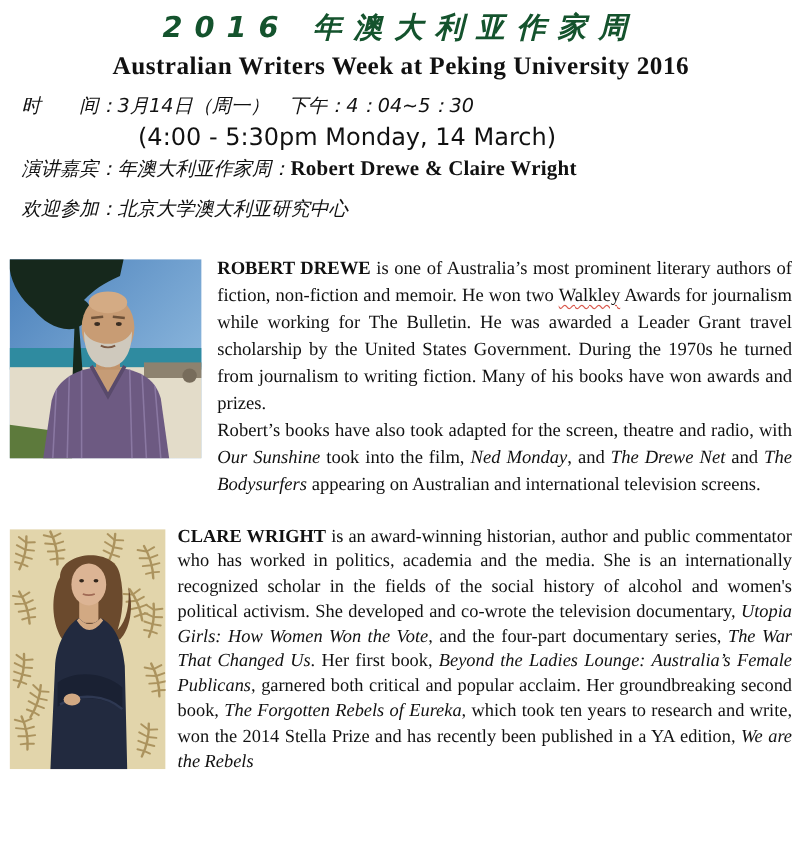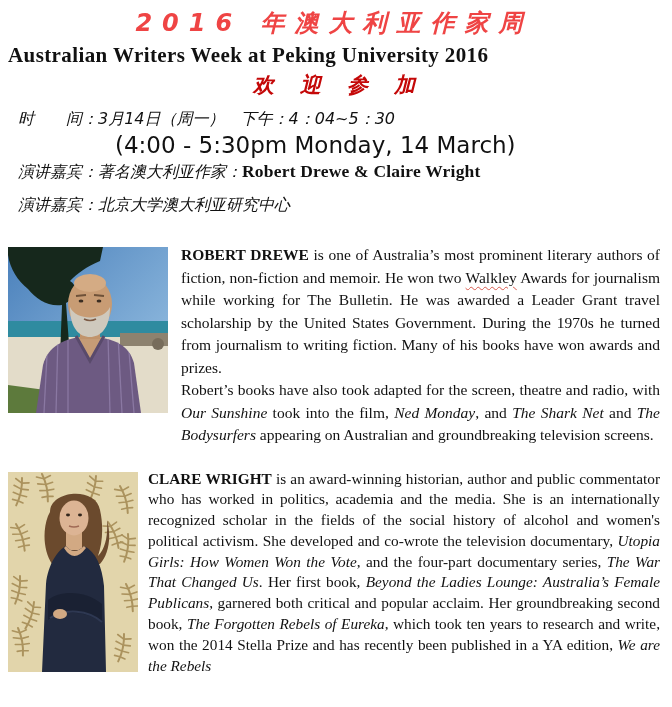--- a/index.html
+++ b/index.html
@@ -5,42 +5,42 @@
   html,body{margin:0;padding:0;background:#ffffff;}
   body{
     width:672px;height:707px;overflow:hidden;
     font-family:"Liberation Serif","DejaVu Serif",serif;
     color:#111;
   }
   .page{box-sizing:border-box;width:672px;height:707px;padding:5px 12px 0 8px;}
 
   
   .title-cn{
-    margin:2px 0 0;text-align:center;color:#ef4444;
+    margin:2px 0 0;text-align:center;color:#14532d;
     font-family:"DejaVu Sans",sans-serif;font-style:italic;font-weight:bold;
     font-size:24px;letter-spacing:10px;line-height:32px;white-space:nowrap;
   }
   .title-en{
-    margin:3px 0 0;font-weight:bold;
+    margin:3px 0 0;text-align:center;font-weight:bold;
     font-size:21px;line-height:26px;letter-spacing:0.4px;
   }
   .welcome-cn{
     margin:4px 0 0;text-align:center;color:#c40808;
     font-family:"DejaVu Sans",sans-serif;font-style:italic;font-weight:bold;
     font-size:21px;letter-spacing:26px;text-indent:26px;line-height:27px;
   }
 
   
   .details{margin:7px 0 0 10px;}
   .row-cn{
     margin:0;font-family:"DejaVu Sans",sans-serif;font-style:italic;
     font-size:16px;line-height:25px;white-space:nowrap;
   }
   .row-en{
-    margin:1px 0 1px 97px;font-size:23px;line-height:26px;white-space:nowrap;
+    margin:1px 0 1px 97px;font-size:20px;line-height:26px;white-space:nowrap;
     font-style:normal;
   }
   .speakers-names{
     font-family:"Liberation Serif","DejaVu Serif",serif;font-style:normal;
     font-weight:bold;font-size:17.5px;letter-spacing:0.2px;
   }
   .row-host{margin-top:8px;}
 
   
   .bio{ text-align:justify; }
@@ -55,28 +55,27 @@
   .sp{ text-decoration:underline wavy #d95a4e; text-decoration-thickness:1px; text-underline-offset:3px; }
 </style>
 </head>
 <body>
 
 <div class="page">
 
   <div>
     <p class="title-cn">2016 年澳大利亚作家周</p>
     <p class="title-en">Australian Writers Week at Peking University 2016</p>
-    <p class="welcome-cn">欢迎参加</p>
   </div>
 
   <div class="details">
     <p class="row-cn">时　　间：3月14日（周一）　下午：4：04~5：30</p>
     <p class="row-cn row-en">(4:00 - 5:30pm Monday, 14 March)</p>
-    <p class="row-cn"><span>演讲嘉宾：著名澳大利亚作家：</span><span class="speakers-names">Robert Drewe &amp; Claire Wright</span></p>
-    <p class="row-cn row-host">演讲嘉宾：北京大学澳大利亚研究中心</p>
+    <p class="row-cn"><span>演讲嘉宾：年澳大利亚作家周：</span><span class="speakers-names">Robert Drewe &amp; Claire Wright</span></p>
+    <p class="row-cn row-host">欢迎参加：北京大学澳大利亚研究中心</p>
   </div>
 
   <div class="bio bio-robert">
     <svg class="photo photo-robert" viewBox="0 0 160 166" preserveAspectRatio="none" xmlns="http://www.w3.org/2000/svg">
       <defs>
         <linearGradient id="skyg" x1="0" y1="0" x2="1" y2="1">
           <stop offset="0" stop-color="#4a80bb"></stop>
             <stop offset="1" stop-color="#9ec6e6"></stop>
         </linearGradient>
         <clipPath id="torsoClip">
@@ -114,21 +113,21 @@
       <ellipse cx="82" cy="36" rx="16" ry="9" fill="#d4ab84"></ellipse>
 
       <path d="M62,60 C62,82 72,90 82,90 C92,90 102,82 102,60 C96,74 68,74 62,60 Z" fill="#cfc9bd"></path>
 
       <ellipse cx="73" cy="54" rx="2.4" ry="1.6" fill="#3a2d22"></ellipse>
       <ellipse cx="91" cy="54" rx="2.4" ry="1.6" fill="#3a2d22"></ellipse>
       <path d="M68,49 L78,48 M86,48 L96,49" stroke="#6e5138" stroke-width="2" fill="none"></path>
       <path d="M76,72 Q82,75 88,72" stroke="#7c5a44" stroke-width="1.6" fill="none"></path>
     </svg>
     <p><span class="b">ROBERT DREWE</span><span> is one of Australia’s most prominent literary authors of fiction, non-fiction and memoir. He won two </span><span class="sp">Walkley</span><span> Awards for journalism while working for The Bulletin. He was awarded a Leader Grant travel scholarship by the United States Government. During the 1970s he turned from journalism to writing fiction. Many of his books have won awards and prizes.</span></p>
-    <p><span>Robert’s books have also took adapted for the screen, theatre and radio, with </span><span class="i">Our Sunshine</span><span> took into the film, </span><span class="i">Ned Monday</span><span>, and </span><span class="i">The Shark Net</span><span> and </span><span class="i">The Bodysurfers</span><span> appearing on Australian and groundbreaking television screens.</span></p>
+    <p><span>Robert’s books have also took adapted for the screen, theatre and radio, with </span><span class="i">Our Sunshine</span><span> took into the film, </span><span class="i">Ned Monday</span><span>, and </span><span class="i">The Drewe Net</span><span> and </span><span class="i">The Bodysurfers</span><span> appearing on Australian and international television screens.</span></p>
   </div>
 
   <div class="bio bio-clare">
     <svg class="photo photo-clare" viewBox="0 0 130 200" preserveAspectRatio="none" xmlns="http://www.w3.org/2000/svg">
       <defs>
         <g id="frond" stroke="#a68c56" fill="none" stroke-linecap="round">
           <path d="M0,0 Q4,14 1,28" stroke-width="2"></path>
           <path d="M1,5 L-6,2 M1,5 L8,3 M2,11 L-6,9 M2,11 L9,10 M2,17 L-5,16 M2,17 L9,17 M1.5,23 L-4,23 M1.5,23 L7,24" stroke-width="1.6"></path>
         </g>
       </defs>

